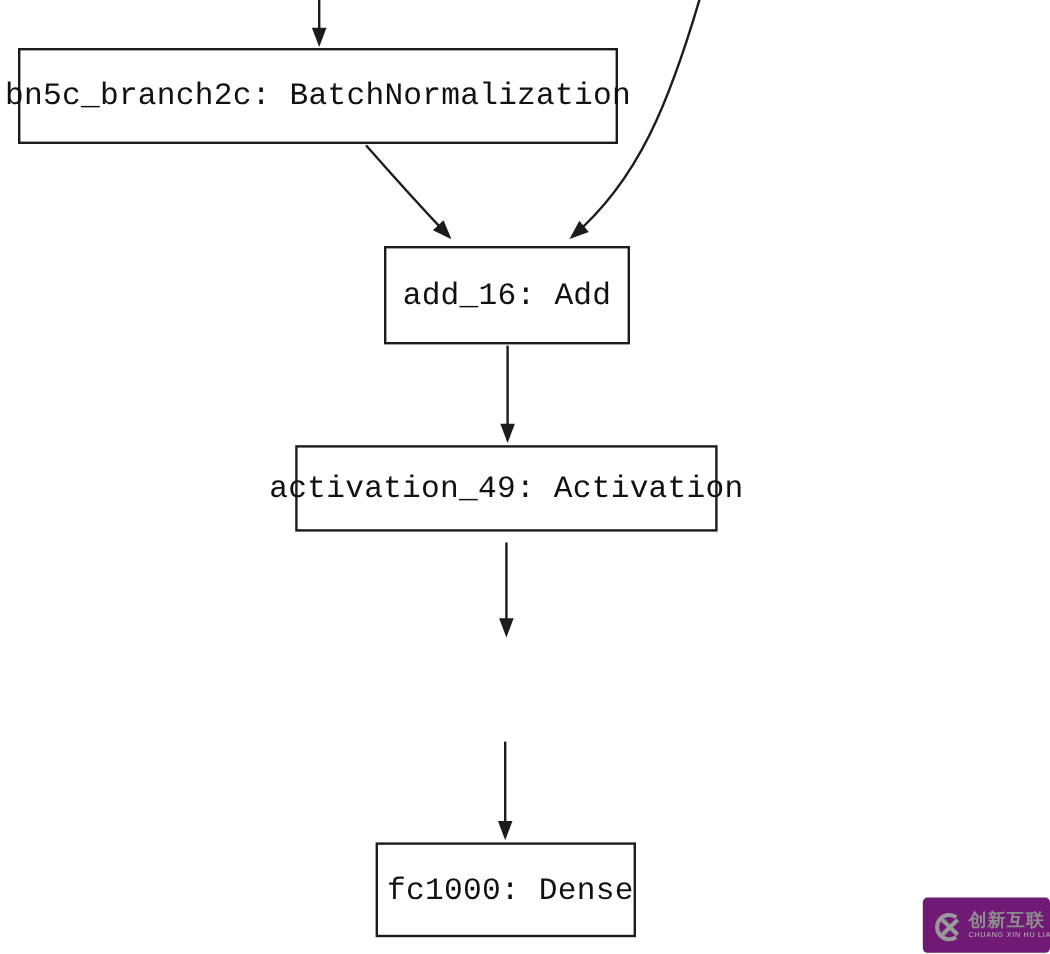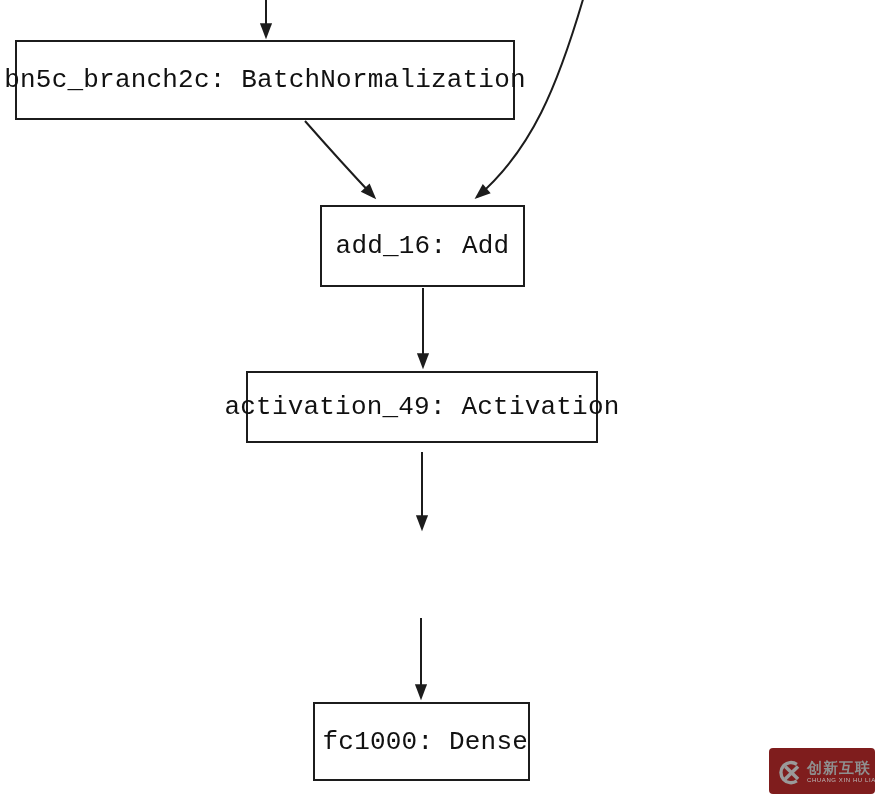--- a/index.html
+++ b/index.html
@@ -43,21 +43,21 @@
   #node-act   { left: 246px; top: 371px; width: 352px; height: 72px; }
   #node-avg   { left: 175px; top: 533px; width: 490px; height: 84px; }
   #node-fc    { left: 313px; top: 702px; width: 217px; height: 79px; justify-content: flex-end; }
 
   #watermark {
     position: absolute;
     left: 769px;
     top: 748px;
     width: 106px;
     height: 46px;
-    background: #7f1d1d;
+    background: #701a75;
     border-radius: 4px;
     display: flex;
     align-items: center;
     padding-left: 7px;
     box-sizing: border-box;
     z-index: 3;
   }
   #watermark .logo {
     flex: 0 0 auto;
     width: 27px;

